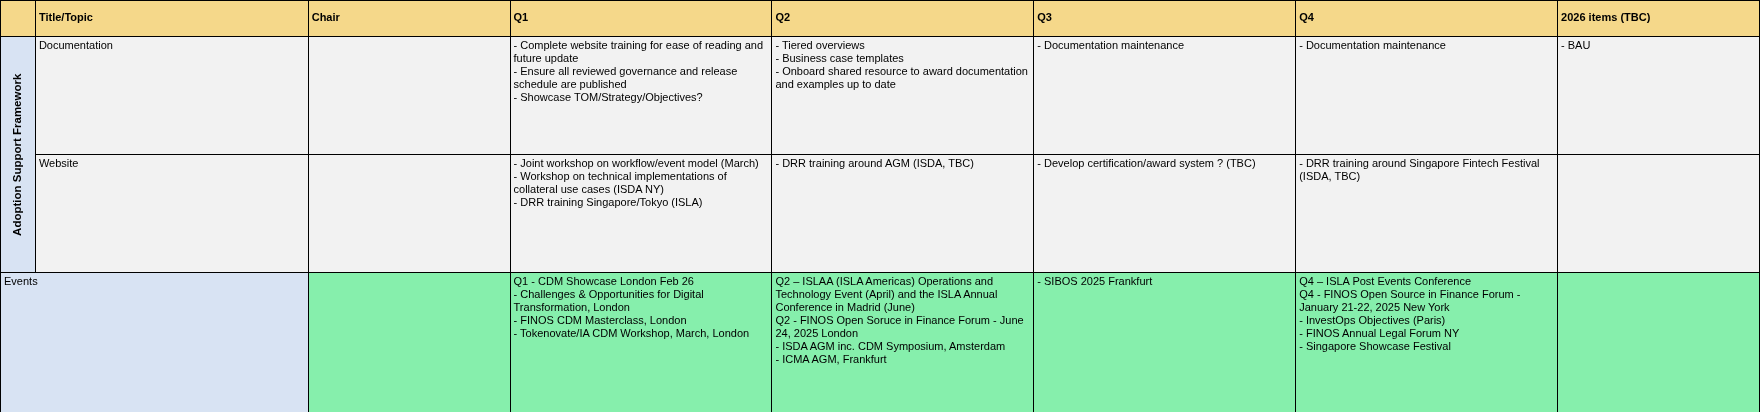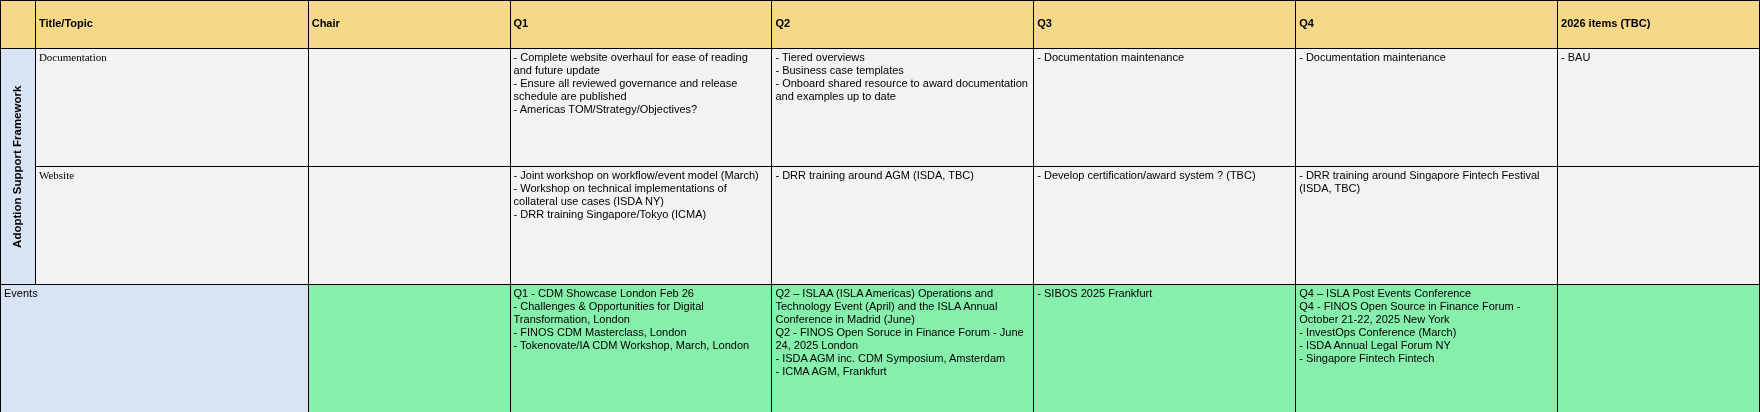--- a/index.html
+++ b/index.html
@@ -35,21 +35,21 @@
   .col-title { width: 250px; }
   .col-chair { width: 185px; }
   .col-q     { width: 240px; }
   .col-2026  { width: 185px; }
 
   
   tr.hdr td {
     background: #f5d88a;
     font-weight: bold;
     height: 15px;
-    padding: 16px 3px;
+    padding: 10px 3px;
     font-size: 11px;
   }
   td.hdr-blank {
     background: #f5d88a;
   }
 
   
   td.rotated {
     background: #d8e3f3;
     padding: 0;
@@ -67,21 +67,20 @@
     transform: rotate(-90deg);
     white-space: nowrap;
     font-weight: bold;
     font-size: 11.5px;
   }
 
   td.rowlabel {
     background: #f2f2f2;
     font-weight: bold;
     vertical-align: middle;
-    font-family: Liberation Serif, serif;
   }
   td.cell {
     background: #f2f2f2;
   }
   td.blankcell {
     background: #f2f2f2;
   }
 
   
   td.events-label {
@@ -127,23 +126,23 @@
   <tr style="height:118px;">
     <td class="rotated" rowspan="2">
       <div class="rot-inner">
         <span class="rot-text">Adoption Support Framework</span>
       </div>
     </td>
     <td class="rowlabel">Documentation</td>
     <td class="blankcell"></td>
     <td class="cell">
       <div class="lines">
-        <div>- Complete website overhaul for ease of reading and future update</div>
+        <div>- Complete website training for ease of reading and future update</div>
         <div>- Ensure all reviewed governance and release schedule are published</div>
-        <div>- Americas TOM/Strategy/Objectives?</div>
+        <div>- Showcase TOM/Strategy/Objectives?</div>
       </div>
     </td>
     <td class="cell">
       <div class="lines">
         <div>- Tiered overviews</div>
         <div>- Business case templates</div>
         <div>- Onboard shared resource to award documentation and examples up to date</div>
       </div>
     </td>
     <td class="cell">
@@ -163,21 +162,21 @@
     </td>
   </tr>
 
   <tr style="height:118px;margin-left:12px;">
     <td class="rowlabel">Website</td>
     <td class="blankcell"></td>
     <td class="cell">
       <div class="lines">
         <div>- Joint workshop on workflow/event model (March)</div>
         <div>- Workshop on technical implementations of collateral use cases (ISDA NY)</div>
-        <div>- DRR training Singapore/Tokyo (ICMA)</div>
+        <div>- DRR training Singapore/Tokyo (ISLA)</div>
       </div>
     </td>
     <td class="cell">
       <div class="lines">
         <div>- DRR training around AGM (ISDA, TBC)</div>
       </div>
     </td>
     <td class="cell">
       <div class="lines">
         <div>- Develop certification/award system ? (TBC)</div>
@@ -211,22 +210,22 @@
       </div>
     </td>
     <td class="events-cell">
       <div class="lines">
         <div>- SIBOS 2025 Frankfurt</div>
       </div>
     </td>
     <td class="events-cell">
       <div class="lines">
         <div>Q4 – ISLA Post Events Conference</div>
-        <div>Q4 - FINOS Open Source in Finance Forum - October 21-22, 2025 New York</div>
-        <div>- InvestOps Conference (March)</div>
-        <div>- ISDA Annual Legal Forum NY</div>
-        <div>- Singapore Fintech Fintech</div>
+        <div>Q4 - FINOS Open Source in Finance Forum - January 21-22, 2025 New York</div>
+        <div>- InvestOps Objectives (Paris)</div>
+        <div>- FINOS Annual Legal Forum NY</div>
+        <div>- Singapore Showcase Festival</div>
       </div>
     </td>
     <td class="events-cell"></td>
   </tr>
 </tbody>
   </table>
 
 </body></html>

